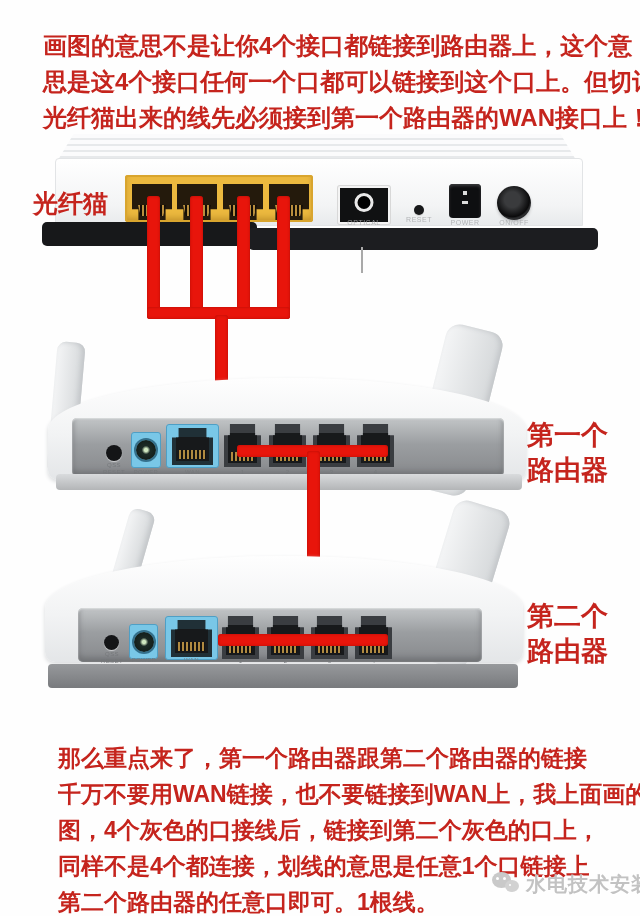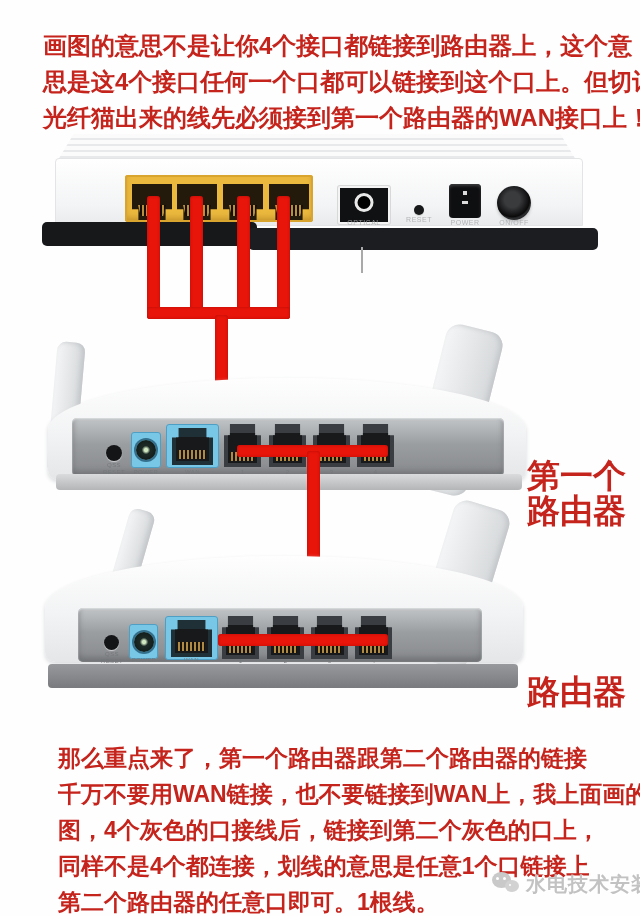--- a/index.html
+++ b/index.html
@@ -76,21 +76,21 @@
     width:20px;height:20px;border-radius:50%;background:radial-gradient(circle,#cfe6c0 0 12%,#1c2a26 30%,#0d1513 100%);
     box-shadow:0 0 0 2px #34708c;}
   .rj45{position:absolute;background:#3a3d41;
     clip-path:polygon(16% 0,84% 0,84% 26%,100% 26%,100% 100%,0 100%,0 26%,16% 26%);}
   .rj45::before{content:'';position:absolute;left:4px;right:4px;top:9px;bottom:4px;background:#17191b;}
   .rj45::after{content:'';position:absolute;left:7px;right:7px;bottom:6px;height:9px;
     background:repeating-linear-gradient(90deg,#b08a41 0 2px,#141210 2px 4px);}
   .lan{box-shadow:0 0 0 2px #c3c5c7;}
   .port-lbl{position:absolute;font-size:6px;color:#74777a;text-align:center;white-space:nowrap;
     letter-spacing:.4px;opacity:.9;line-height:7px;}
-  .router-name{font-size:33px;line-height:35px;margin-top:40px;}
+  .router-name{font-size:27px;line-height:35px;}
 
   
   .watermark{position:absolute;left:492px;top:871px;display:flex;align-items:center;}
   .wm-icon{position:relative;width:30px;height:25px;}
   .wm-icon .b1{position:absolute;left:0;top:0;width:19px;height:16px;border-radius:50%;background:#c9c9c9;}
   .wm-icon .b1::before,.wm-icon .b1::after{content:'';position:absolute;top:5px;width:3px;height:3px;
     border-radius:50%;background:#fff;}
   .wm-icon .b1::before{left:4px;} .wm-icon .b1::after{left:11px;}
   .wm-icon .b2{position:absolute;left:13px;top:8px;width:14px;height:12px;border-radius:50%;background:#d2d2d2;}
   .wm-icon .b2::before{content:'';position:absolute;left:4px;top:4px;width:2px;height:2px;border-radius:50%;background:#fff;}
@@ -125,20 +125,21 @@
 
   <div class="m-switch"></div>
   <div class="tiny-lbl" style="left:441px;top:219px;width:48px;">POWER</div>
 
   <div class="m-knob"></div>
   <div class="tiny-lbl" style="left:489px;top:219px;width:50px;">ON/OFF</div>
 
   <div class="bar" style="left:42px;top:222px;width:215px;height:24px;"></div>
   <div class="bar" style="left:248px;top:228px;width:350px;height:22px;background:#1c1d20;"></div>
 
+  <div class="red-label" style="left:33px;top:187px;font-size:25px;">光纤猫</div>
 
   <div class="pointer-line"></div>
 
   <div class="cable" style="left:147px;top:196px;width:13px;height:123px;"></div>
   <div class="cable" style="left:190px;top:196px;width:13px;height:123px;"></div>
   <div class="cable" style="left:237px;top:196px;width:13px;height:123px;"></div>
   <div class="cable" style="left:277px;top:196px;width:13px;height:123px;"></div>
   <div class="cable" style="left:147px;top:307px;width:143px;height:12px;"></div>
   <div class="cable" style="left:215px;top:315px;width:13px;height:82px;"></div>
   <div class="cable" style="left:184px;top:385px;width:44px;height:12px;"></div>
@@ -204,21 +205,21 @@
   <div class="rj45 lan" style="left:311px;top:616px;width:37px;height:43px;"></div>
   <div class="rj45 lan" style="left:355px;top:616px;width:37px;height:43px;"></div>
   <div class="port-lbl" style="left:222px;top:658px;width:37px;">1</div>
   <div class="port-lbl" style="left:267px;top:658px;width:37px;">2</div>
   <div class="port-lbl" style="left:311px;top:658px;width:37px;">3</div>
   <div class="port-lbl" style="left:355px;top:658px;width:37px;">4</div>
 
   <div class="r-base base-dark" style="left:48px;top:664px;width:470px;height:24px;"></div>
 
   <div class="red-label router-name" style="left:527px;top:599px;">
-    <br>
+    <span>第二个</span><br>
     <span>路由器</span>
   </div>
 
   <div class="cable" style="left:218px;top:634px;width:170px;height:12px;"></div>
 
   <div class="note bottom-note">
     <span class="ln">那么重点来了，第一个路由器跟第二个路由器的链接</span>
     <span class="ln">千万不要用WAN链接，也不要链接到WAN上，我上面画的</span>
     <span class="ln">图，4个灰色的口接线后，链接到第二个灰色的口上，</span>
     <span class="ln">同样不是4个都连接，划线的意思是任意1个口链接上</span>

